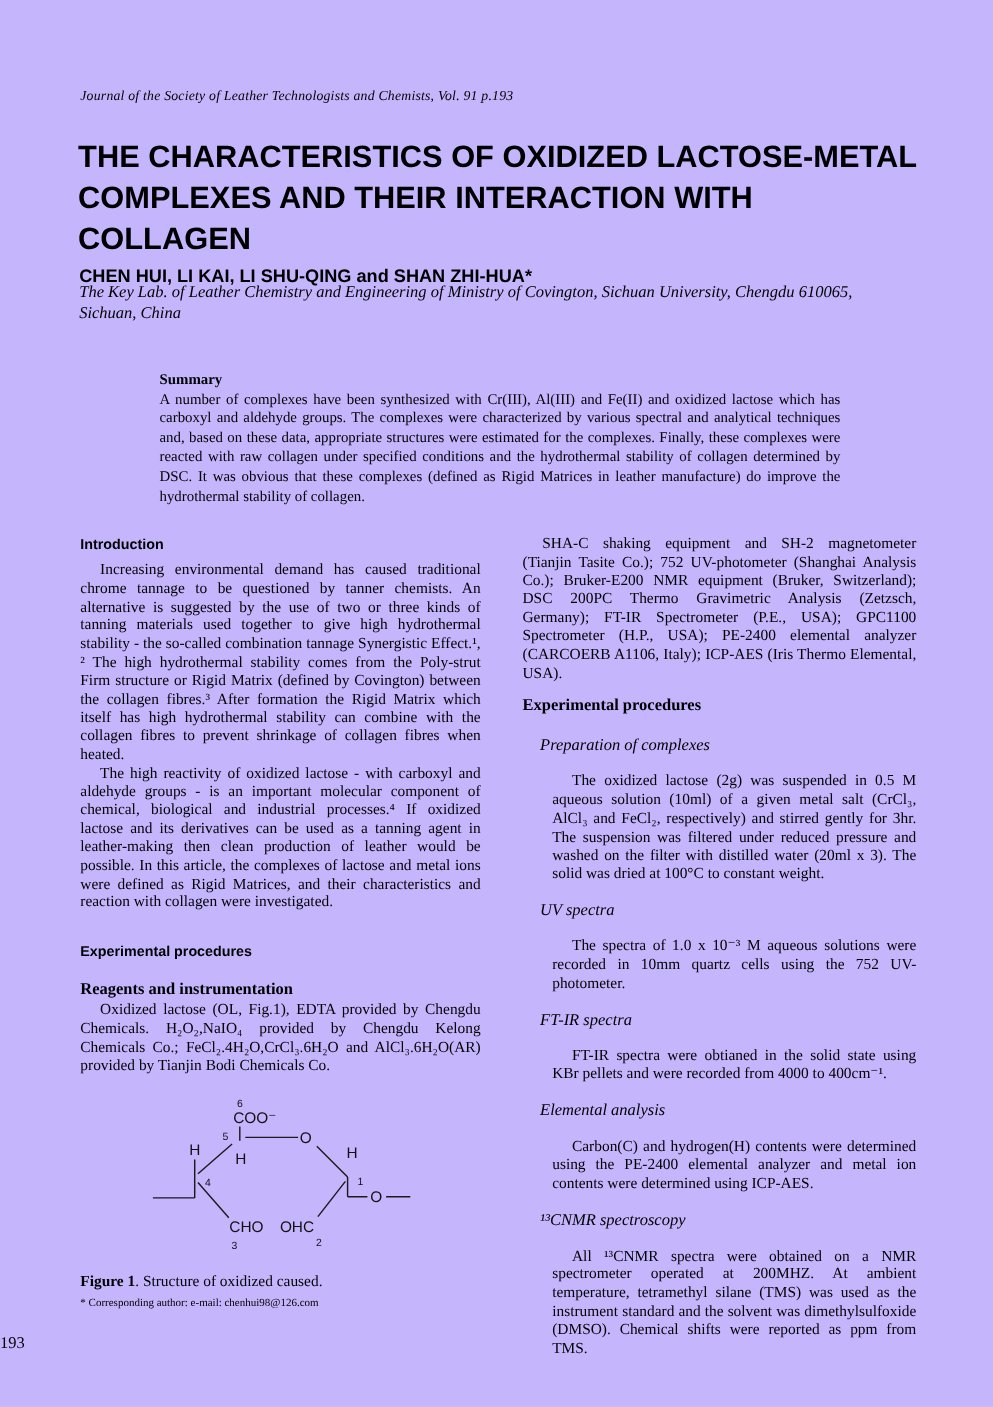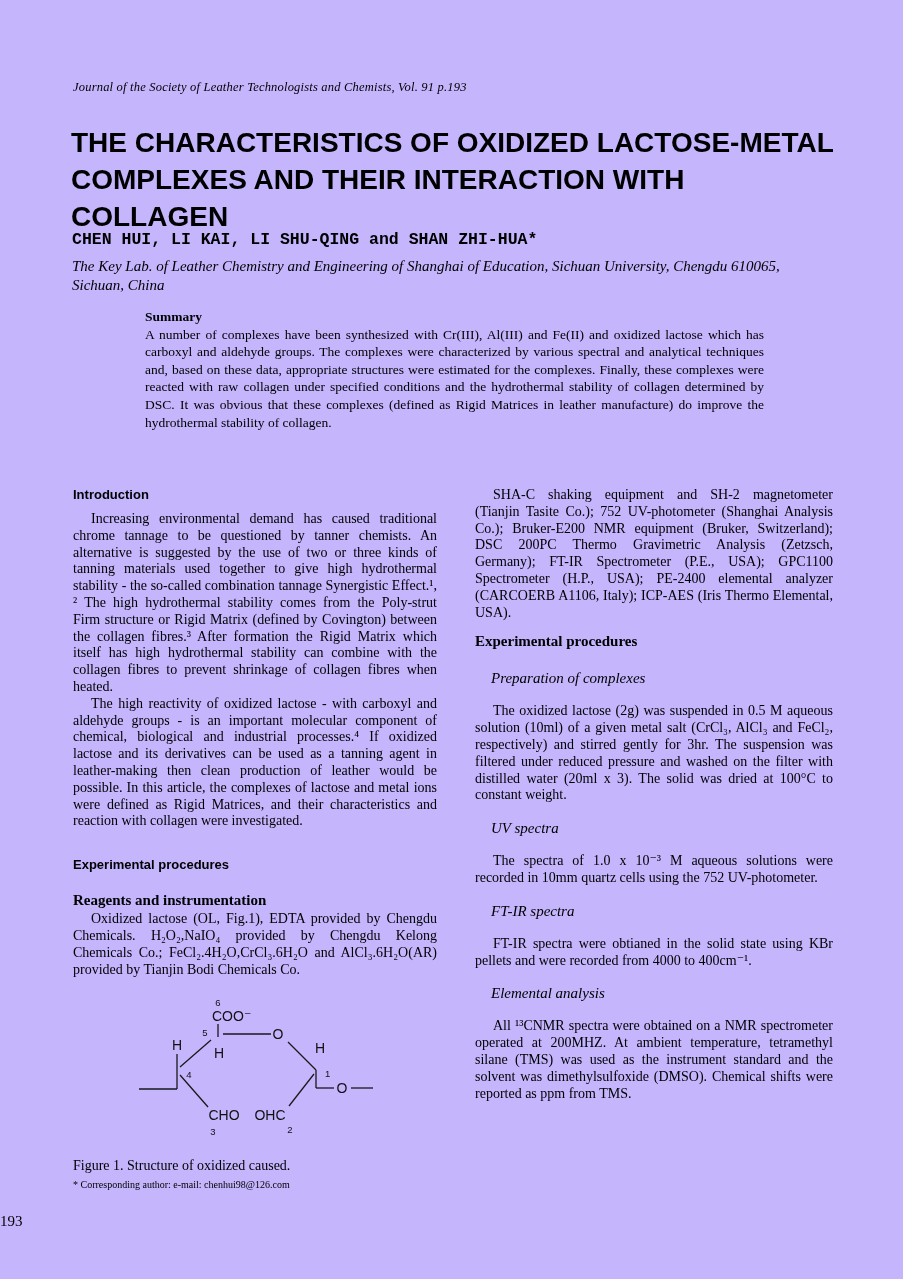--- a/index.html
+++ b/index.html
@@ -11,79 +11,79 @@
   .journal-line {
     position:absolute; left:73px; top:80px;
     font-style:italic; font-size:12.5px; letter-spacing:0.2px;
   }
   .title {
     position:absolute; left:71px; top:124px; width:772px; margin:0;
     font-family:"Liberation Sans","DejaVu Sans",sans-serif;
     font-weight:bold; font-size:28px; line-height:37px; letter-spacing:0;
   }
   .authors {
-    position:absolute; left:72px; top:230px;
-    font-family:Liberation Mono, monospace;
+    position:absolute; left:72px; top:242px;
+    font-family:Liberation Sans, sans-serif;
     font-weight:bold; font-size:16.5px;
   }
   .affiliation {
     position:absolute; left:72px; top:257px; width:740px;
     font-style:italic; font-size:15px; line-height:19px;
   }
   .summary {
-    position:absolute; left:145px; top:308px; width:619px;
+    position:absolute; left:145px; top:336px; width:619px;
     font-size:13.5px; line-height:17.6px;
   }
   .summary-heading { font-weight:bold; }
   .summary-body { text-align:justify; }
   .col { position:absolute; top:487px; }
   .col-left  { left:73px;  width:364px; }
   .col-right { left:475px; width:358px; }
   .h-sans {
     font-family:"Liberation Sans","DejaVu Sans",sans-serif;
     font-weight:bold; font-size:13px; margin:0;
   }
   .h-sans.mt { margin-top:27px; }
   .h-serif-bold { font-size:15px; font-weight:bold; margin:0; }
   .h-italic { font-size:15px; font-style:italic; font-weight:normal; margin:16px; }
   .body-text {
     font-size:14px; line-height:16.8px; text-align:justify; margin:0;
   }
   .para { text-indent:18px; }
   .col-left .h-sans + .body-text { margin-top:9px; }
-  .mt-sm { margin-top:8px; }
+  .mt-sm { margin-top:8px;margin-left:27px; }
   .mt-md { margin-top:16px; }
   .mt-lg { margin-top:20px; }
   .structure { margin:12px 0 0 62px; display:block; }
   .structure line { stroke:#1a1a1a; stroke-width:1.3; }
   .structure text {
     font-family:"Liberation Sans","DejaVu Sans",sans-serif; fill:#111;
   }
   .atom { font-size:14px; }
   .num  { font-size:9.5px; }
   .caption { font-size:14px; margin:16px 0 0 0; }
-  .caption .cap-label { font-weight:normal;margin-top:13px; }
+  .caption .cap-label { font-weight:bold;margin-top:13px; }
   .footnote { font-size:10px; margin:5px 0 0 0; }
   .page-number {
     position:absolute; left:0; top:1213px; width:903px;
     text-align:left; font-size:15px;
   }
 </style>
 </head>
 <body>
 
 <div class="page">
 
   <div class="journal-line">Journal of the Society of Leather Technologists and Chemists, Vol. 91 p.193</div>
 
   <h1 class="title">THE CHARACTERISTICS OF OXIDIZED LACTOSE-METAL COMPLEXES AND THEIR INTERACTION WITH COLLAGEN</h1>
 
   <div class="authors">CHEN HUI, LI KAI, LI SHU-QING and SHAN ZHI-HUA*</div>
 
-  <div class="affiliation">The Key Lab. of Leather Chemistry and Engineering of Shanghai of Education, Sichuan University, Chengdu 610065, Sichuan, China</div>
+  <div class="affiliation">The Key Lab. of Leather Chemistry and Engineering of Ministry of Covington, Sichuan University, Chengdu 610065, Sichuan, China</div>
 
   <div class="summary">
     <div class="summary-heading">Summary</div>
     <div class="summary-body">A number of complexes have been synthesized with Cr(III), Al(III) and Fe(II) and oxidized lactose which has carboxyl and aldehyde groups. The complexes were characterized by various spectral and analytical techniques and, based on these data, appropriate structures were estimated for the complexes. Finally, these complexes were reacted with raw collagen under specified conditions and the hydrothermal stability of collagen determined by DSC. It was obvious that these complexes (defined as Rigid Matrices in leather manufacture) do improve the hydrothermal stability of collagen.</div>
   </div>
 
   <div class="col col-left">
     <h2 class="h-sans">Introduction</h2>
     <p class="body-text para">Increasing environmental demand has caused traditional chrome tannage to be questioned by tanner chemists. An alternative is suggested by the use of two or three kinds of tanning materials used together to give high hydrothermal stability - the so-called combination tannage Synergistic Effect.¹, ² The high hydrothermal stability comes from the Poly-strut Firm structure or Rigid Matrix (defined by Covington) between the collagen fibres.³ After formation the Rigid Matrix which itself has high hydrothermal stability can combine with the collagen fibres to prevent shrinkage of collagen fibres when heated.</p>
     <p class="body-text para">The high reactivity of oxidized lactose - with carboxyl and aldehyde groups - is an important molecular component of chemical, biological and industrial processes.⁴ If oxidized lactose and its derivatives can be used as a tanning agent in leather-making then clean production of leather would be possible. In this article, the complexes of lactose and metal ions were defined as Rigid Matrices, and their characteristics and reaction with collagen were investigated.</p>
@@ -135,19 +135,21 @@
     <h4 class="h-italic mt-lg">Preparation of complexes</h4>
     <p class="body-text para mt-sm">The oxidized lactose (2g) was suspended in 0.5 M aqueous solution (10ml) of a given metal salt (CrCl₃, AlCl₃ and FeCl₂, respectively) and stirred gently for 3hr. The suspension was filtered under reduced pressure and washed on the filter with distilled water (20ml x 3). The solid was dried at 100°C to constant weight.</p>
 
     <h4 class="h-italic mt-md">UV spectra</h4>
     <p class="body-text para mt-sm">The spectra of 1.0 x 10⁻³ M aqueous solutions were recorded in 10mm quartz cells using the 752 UV-photometer.</p>
 
     <h4 class="h-italic mt-md">FT-IR spectra</h4>
     <p class="body-text para mt-sm">FT-IR spectra were obtianed in the solid state using KBr pellets and were recorded from 4000 to 400cm⁻¹.</p>
 
     <h4 class="h-italic mt-md">Elemental analysis</h4>
+    <p class="body-text para mt-sm">Carbon(C) and hydrogen(H) contents were determined using the PE-2400 elemental analyzer and metal ion contents were determined using ICP-AES.</p>
 
+    <h4 class="h-italic mt-md">¹³CNMR spectroscopy</h4>
     <p class="body-text para mt-sm">All ¹³CNMR spectra were obtained on a NMR spectrometer operated at 200MHZ. At ambient temperature, tetramethyl silane (TMS) was used as the instrument standard and the solvent was dimethylsulfoxide (DMSO). Chemical shifts were reported as ppm from TMS.</p>
   </div>
 
   <div class="page-number">193</div>
 
 </div>
 
 </body></html>

